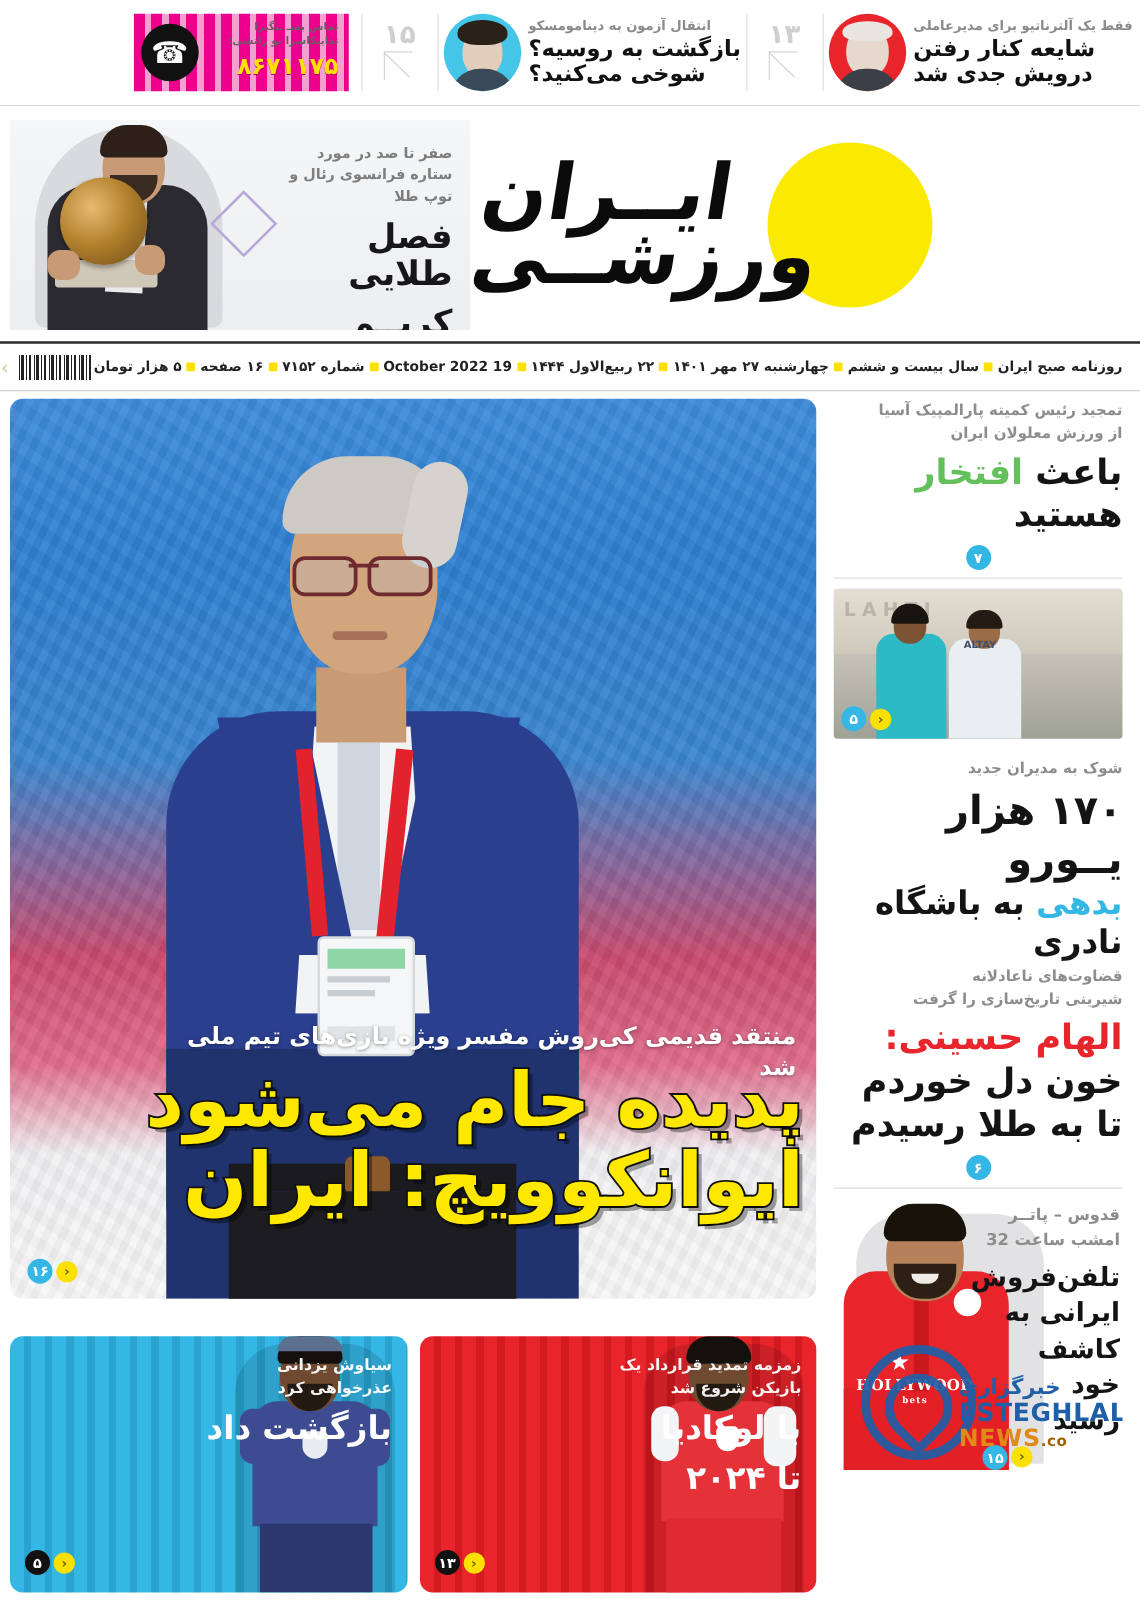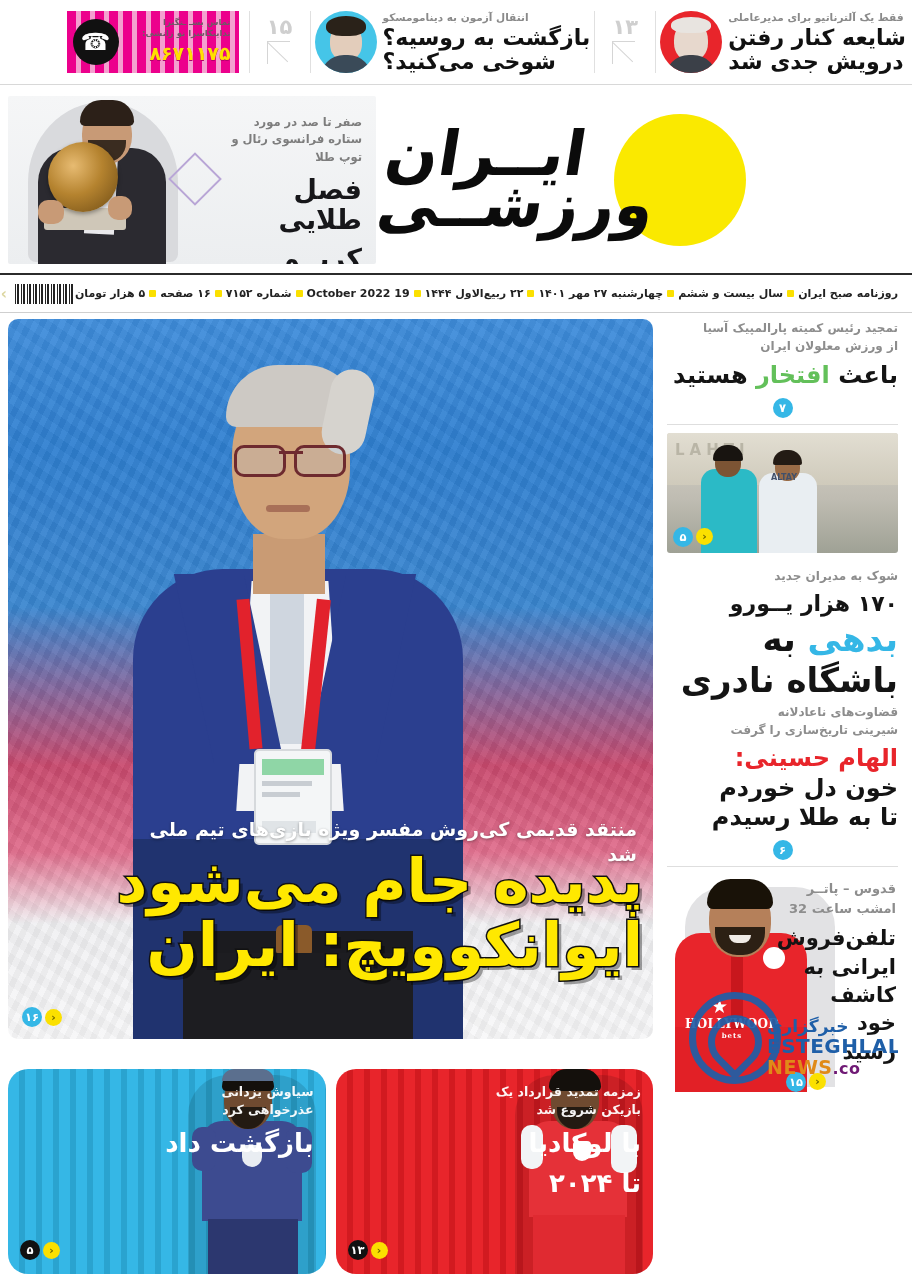--- a/index.html
+++ b/index.html
@@ -19,21 +19,21 @@
     background:#fff;border-bottom:1px solid #d8d8d8;
     box-sizing:border-box;padding:3px 6px 3px 4px;
   }
   .teaser{display:flex;flex-direction:row;align-items:center;gap:6px;height:100%;}
   .teaser-texts{display:flex;flex-direction:column;align-items:flex-end;justify-content:center;height:100%;}
   .teaser-kicker{
     font-size:10.5px;color:#8a8a8a;font-weight:600;line-height:1.25;
     white-space:nowrap;margin-bottom:2px;letter-spacing:-.2px;
   }
   .teaser-head{
-    font-size:22px;font-weight:bold;color:#111;line-height:1.06;
+    font-size:18px;font-weight:bold;color:#111;line-height:1.06;
     white-space:nowrap;text-align:right;letter-spacing:-.6px;
   }
   .avatar{
     width:62px;height:62px;border-radius:50%;flex:0 0 auto;
     position:relative;overflow:hidden;
   }
   .avatar.red{background:#e8252b;}
   .avatar.cyan{background:#45c5e8;}
   .av-head{
     position:absolute;left:50%;transform:translateX(-50%);
@@ -168,21 +168,21 @@
   
   .content{position:absolute;top:313px;right:0;left:0;bottom:0;display:flex;flex-direction:row;}
   .sidebar{
     width:255px;flex:0 0 255px;box-sizing:border-box;padding:6px 14px 0 10px;
     display:flex;flex-direction:column;
   }
   .main{flex:1;position:relative;padding:6px 4px 6px 8px;box-sizing:border-box;}
 
   
   .s-kicker{font-size:12px;color:#8d8d8d;line-height:1.5;text-align:right;font-weight:600;}
-  .s-head{font-size:24px;font-weight:bold;line-height:1.2;text-align:right;color:#141414;margin-top:6px;letter-spacing:-.7px;}
+  .s-head{font-size:28px;font-weight:bold;line-height:1.2;text-align:right;color:#141414;margin-top:6px;letter-spacing:-.7px;}
   .s-head .hl-green{color:#63c05a;}
   .s-head .hl-cyan{color:#35b7e6;}
   .s-head .hl-red{color:#e8252b;}
   .s-badge-row{display:flex;justify-content:center;margin:8px 0 6px;}
   .hr{height:1px;background:#dedede;margin:2px 0 8px;}
 
   .s-photo{
     position:relative;width:100%;height:120px;border-radius:3px;overflow:hidden;
     background:linear-gradient(180deg,#d7d3c8 0%,#bfbcb2 55%,#9fa195 100%);
     margin-bottom:4px;
@@ -225,21 +225,21 @@
     border:7px solid #1f5fa8;opacity:.92;
   }
   .wm-ring:after{
     content:"";position:absolute;left:12px;top:16px;width:40px;height:40px;
     border:7px solid #1f5fa8;border-radius:50% 50% 50% 0;transform:rotate(-45deg);
   }
   .wm-txt{position:absolute;left:88px;bottom:14px;text-align:left;}
   .wm-fa{font-size:17px;font-weight:bold;color:#1f5fa8;display:block;line-height:1;}
   .wm-en{font-size:20px;font-weight:bold;color:#1f5fa8;display:block;line-height:1.1;letter-spacing:.5px;}
   .wm-news{font-size:19px;font-weight:bold;color:#e08a18;display:block;line-height:1.1;letter-spacing:.5px;}
-  .wm-news .dotco{font-size:16px;color:#701a75;}
+  .wm-news .dotco{font-size:12px;color:#a16207;}
 
   
   .bigphoto{
     position:relative;width:100%;height:720px;border-radius:10px;overflow:hidden;
     background:linear-gradient(180deg,#3f8ddb 0%,#2f7fd0 18%,#3a86cf 40%,#c94a6e 62%,#e06d8c 74%,#f0f0f2 84%,#f7f7f8 100%);
   }
   .bp-noise{
     position:absolute;inset:0;
     background:
       repeating-linear-gradient(115deg,rgba(255,255,255,.05) 0 6px,rgba(0,0,0,.04) 6px 12px),
@@ -297,21 +297,21 @@
     -webkit-text-stroke:3px #111;paint-order:stroke fill;
     text-shadow:4px 4px 0 rgba(0,0,0,.35);
   }
   .bp-badge{position:absolute;left:14px;top:688px;z-index:6;}
 
   
   .bottom-row{
     position:absolute;left:8px;right:4px;bottom:6px;height:205px;
     display:flex;flex-direction:row;gap:10px;
   }
-  .bcard{position:relative;flex:1;border-radius:20px;overflow:hidden;}
+  .bcard{position:relative;flex:1;border-radius:10px;overflow:hidden;}
   .bcard.red{background:repeating-linear-gradient(90deg,#e8252b 0 11px,#d21a20 11px 17px);}
   .bcard.blue{background:repeating-linear-gradient(90deg,#35b7e6 0 11px,#2aa3cf 11px 17px);}
   .b-texts{position:absolute;right:12px;top:14px;width:150px;text-align:right;z-index:4;}
   .b-kicker{font-size:12.5px;color:#ffffff;line-height:1.45;font-weight:600;opacity:.95;}
   .b-head{font-size:26px;font-weight:bold;color:#fff;line-height:1.15;margin-top:10px;letter-spacing:-.8px;}
   .b-badge{position:absolute;left:12px;bottom:14px;z-index:5;}
 
   .bp-fig{position:absolute;right:-4px;top:0;bottom:0;width:150px;}
   .fig-shadow{position:absolute;left:8px;top:6px;width:128px;bottom:0;background:rgba(0,0,0,.12);border-radius:40px 40px 0 0;}
   .fig-head{position:absolute;left:44px;top:4px;width:48px;height:56px;border-radius:46%;background:#6f4a30;}
@@ -472,22 +472,22 @@
         <div class="sp-p2"></div>
         <div class="sp-label">ALTAY</div>
         <div class="sp-badge badge">
           <div class="num">۵</div>
           <div class="chev">‹</div>
         </div>
       </div>
 
       <div style="margin-top:10px">
         <div class="s-kicker">شوک به مدیران جدید</div>
-        <div class="s-head" style="font-size:22px">۱۷۰ هزار یــورو</div>
-        <div class="s-head" style="font-size:34px;margin-top:2px"><span class="hl-cyan">بدهی</span><span> به باشگاه نادری</span></div>
+        <div class="s-head" style="font-size:32px">۱۷۰ هزار یــورو</div>
+        <div class="s-head" style="font-size:26px;margin-top:2px"><span class="hl-cyan">بدهی</span><span> به باشگاه نادری</span></div>
       </div>
 
 
       <div style="margin-top:2px">
         <div class="s-kicker" style="white-space:pre-line">قضاوت‌های ناعادلانه
 شیرینی تاریخ‌سازی را گرفت</div>
         <div class="s-head" style="margin-top:5px"><span class="hl-red">الهام حسینی:</span></div>
         <div class="s-head" style="margin-top:1px">خون دل خوردم</div>
         <div class="s-head" style="margin-top:1px">تا به طلا رسیدم</div>
         <div class="s-badge-row">

